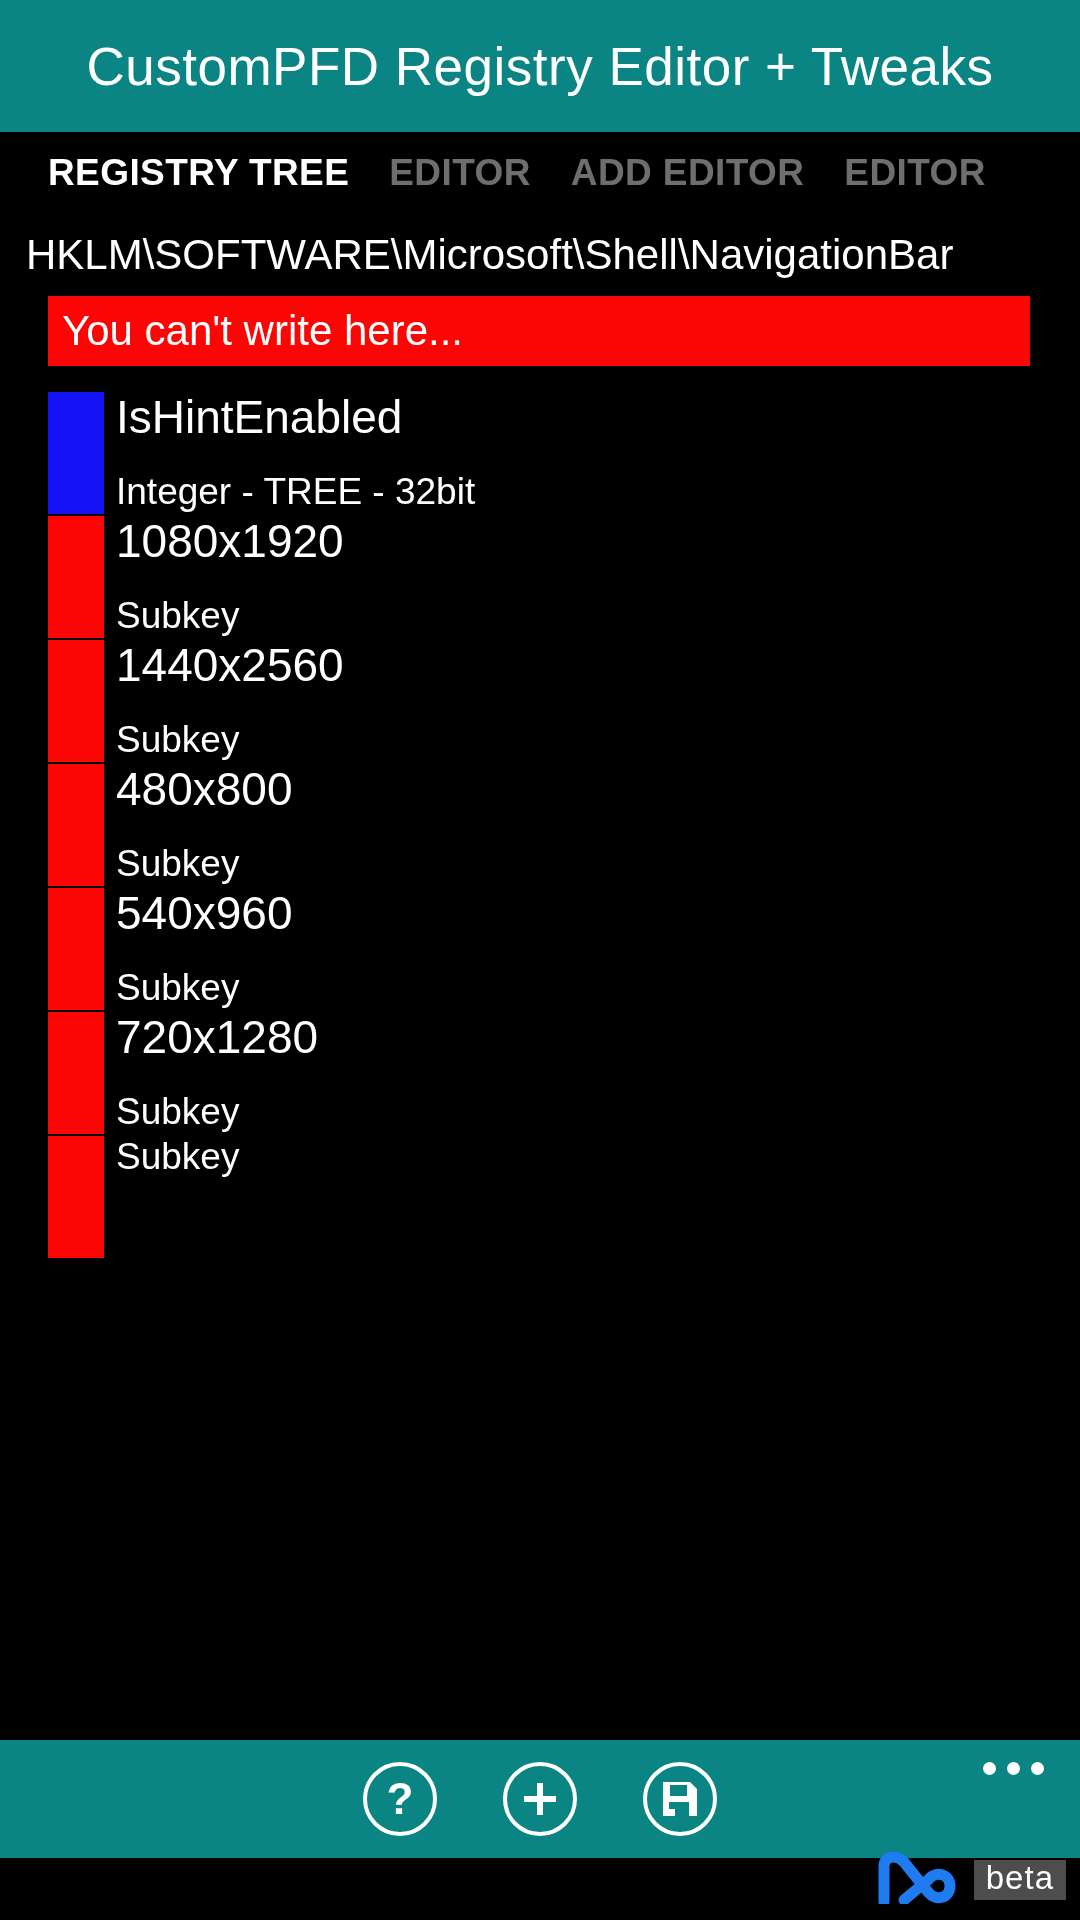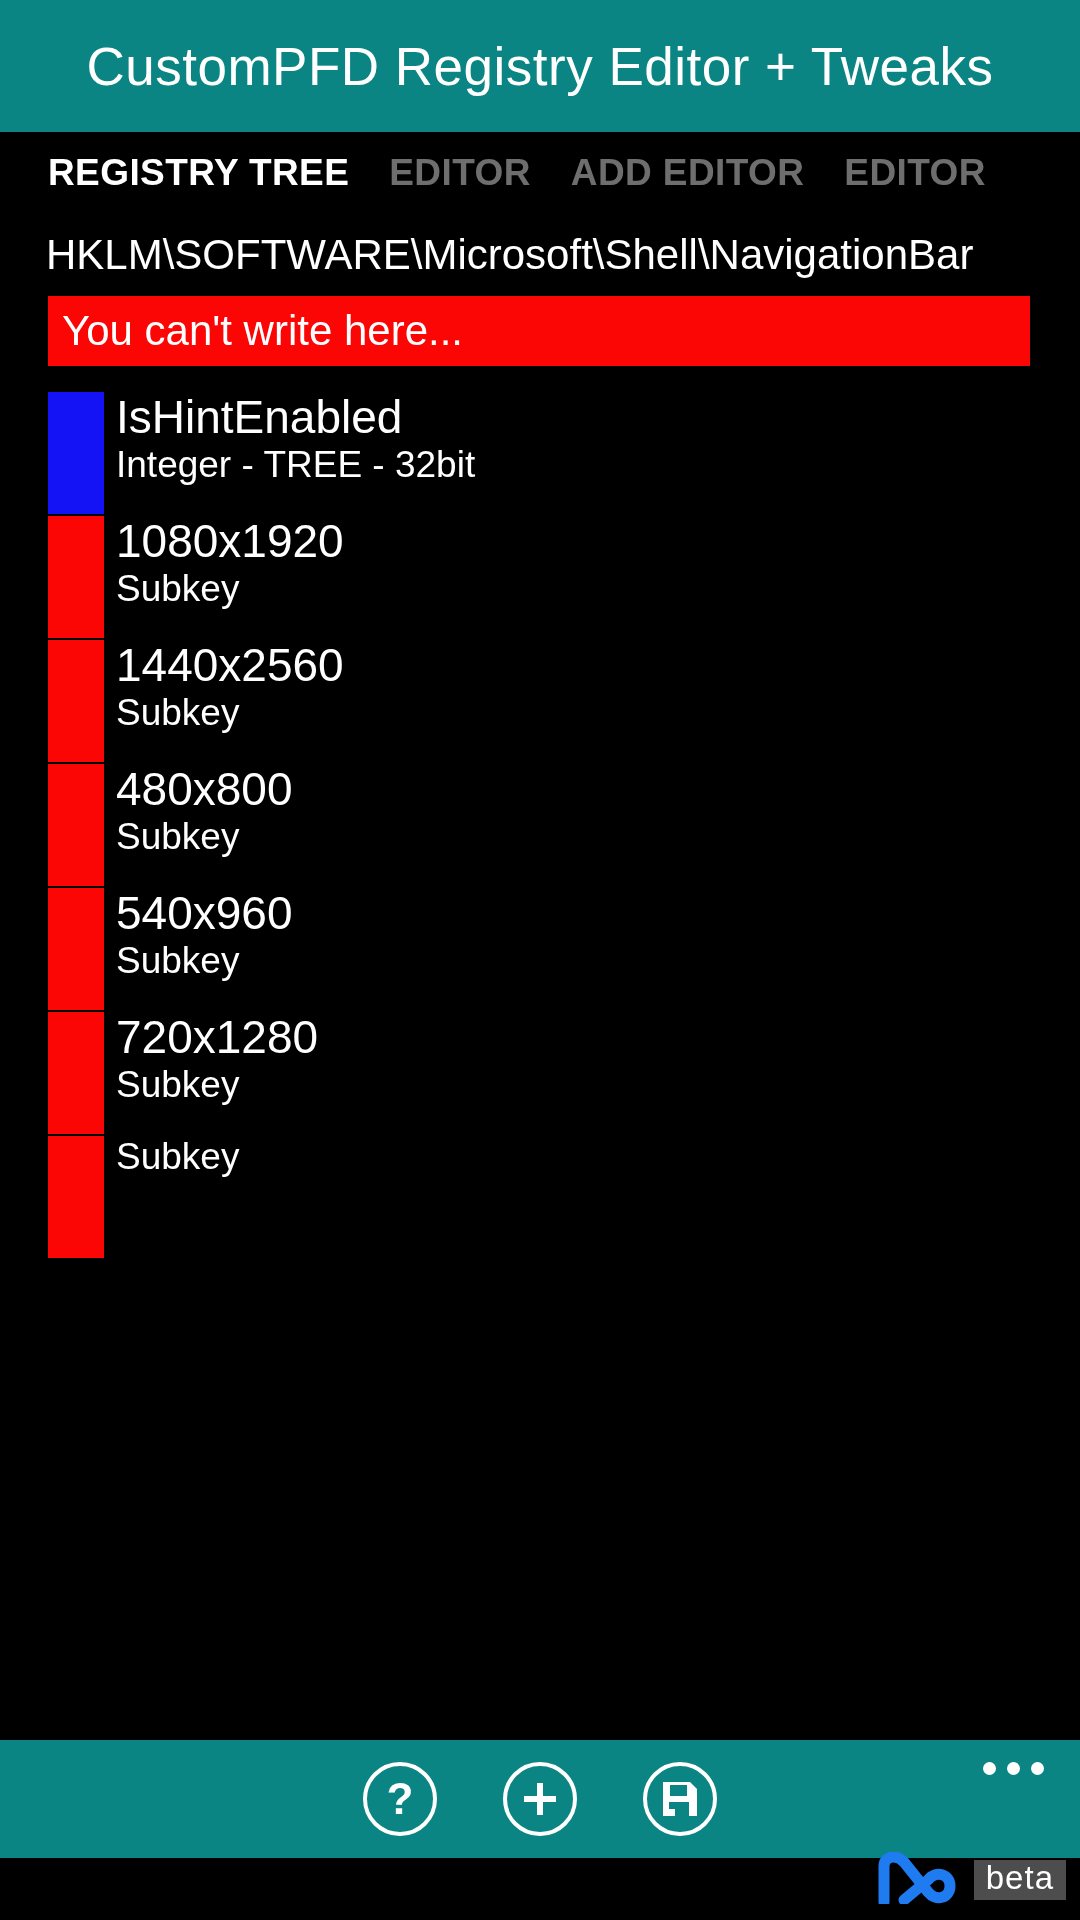--- a/index.html
+++ b/index.html
@@ -47,21 +47,21 @@
     font-weight:bold;
     letter-spacing:0.4px;
     color:#6E6E6E;
     flex:0 0 auto;
   }
   .pivot-tab.active { color:#ffffff; }
 
   
   .pathline {
     flex:0 0 82px;
-    padding-left:46px;
+    padding-left:26px;
     padding-right:0;
     display:flex; align-items:center;
     overflow:hidden;
     white-space:nowrap;
   }
   .pathline-text {
     color:#ffffff;
     font-size:42px;
     font-weight:300;
     white-space:nowrap;
@@ -103,21 +103,21 @@
   .row-marker {
     flex:0 0 56px;
     height:122px;
   }
   .row-marker.blue { background:#1313F5; }
   .row-marker.red  { background:#FB0505; }
   .row-body {
     flex:1 1 auto;
     padding-left:12px;
     display:flex; flex-direction:column;
-    justify-content:flex-start;
+    justify-content:space-between;
   }
   .row-title {
     color:#ffffff;
     font-size:46px;
     font-weight:300;
     line-height:1.12;
     white-space:nowrap;
   }
   .row-sub {
     color:#ffffff;

